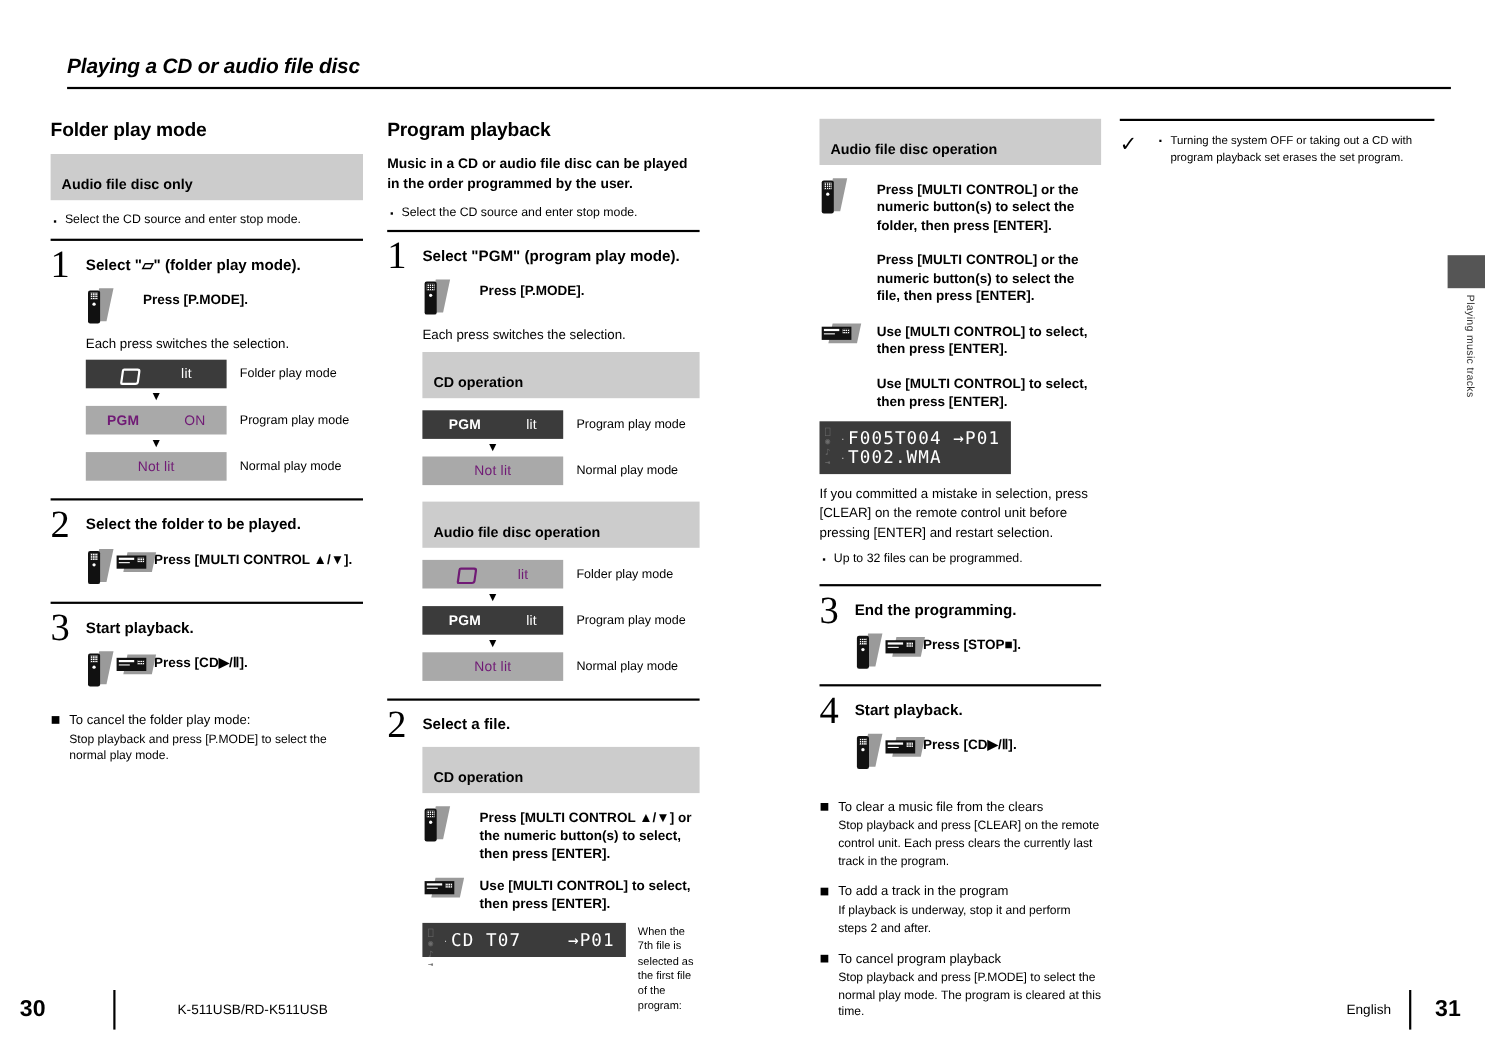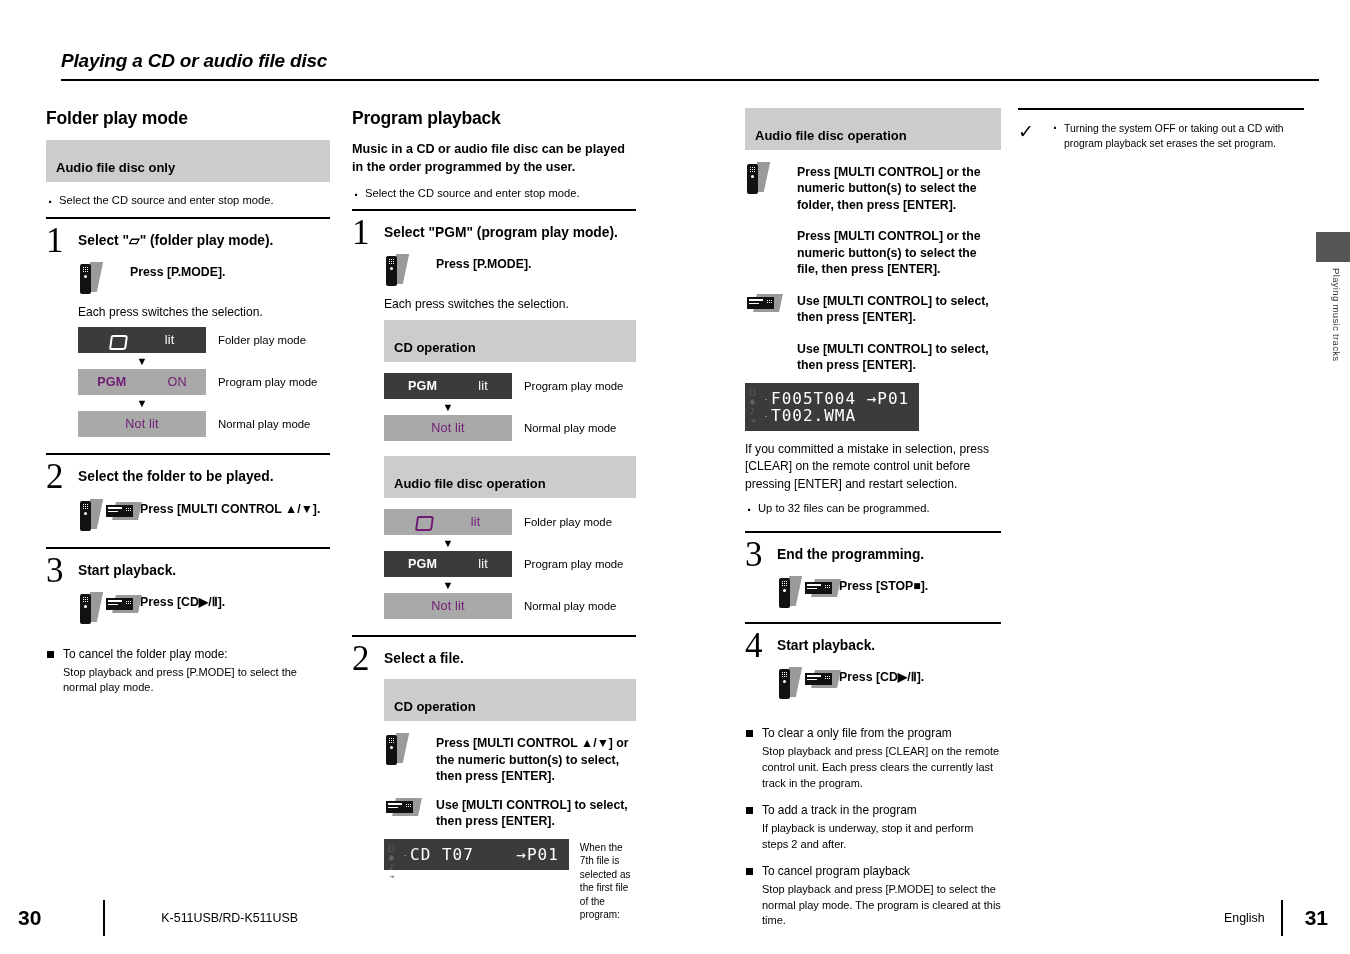--- a/index.html
+++ b/index.html
@@ -525,21 +525,21 @@
                 <div class="slot"></div>
                 <div class="slot2"></div>
                 <div class="panel"></div>
             </div>
           </div>
           <div class="itext">Press [CD▶/Ⅱ].</div>
         </div>
       </div>
     </div>
 
-    <div class="sqbullet" style="margin-top:26px;">To clear a only file from the program</div>
+    <div class="sqbullet" style="margin-top:26px;">To clear a music file from the clears</div>
     <div class="sqsub">Stop playback and press [CLEAR] on the remote control unit. Each press clears the currently last track in the program.</div>
     <div class="sqbullet">To add a track in the program</div>
     <div class="sqsub">If playback is underway, stop it and perform steps 2 and after.</div>
     <div class="sqbullet">To cancel program playback</div>
     <div class="sqsub">Stop playback and press [P.MODE] to select the normal play mode. The program is cleared at this time.</div>
   </div>
 
   <div class="col" id="col4">
     <div class="note4">
       <div class="rule"></div>

